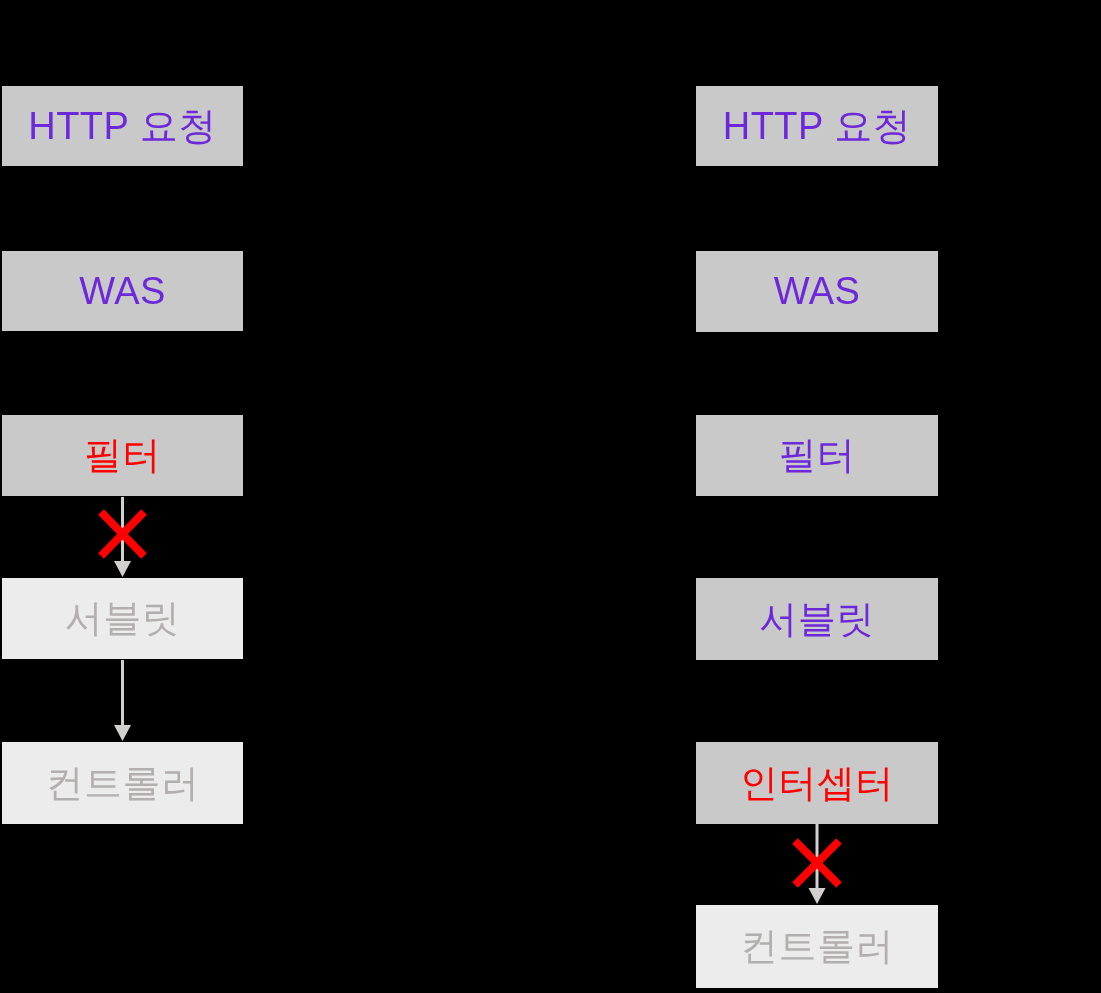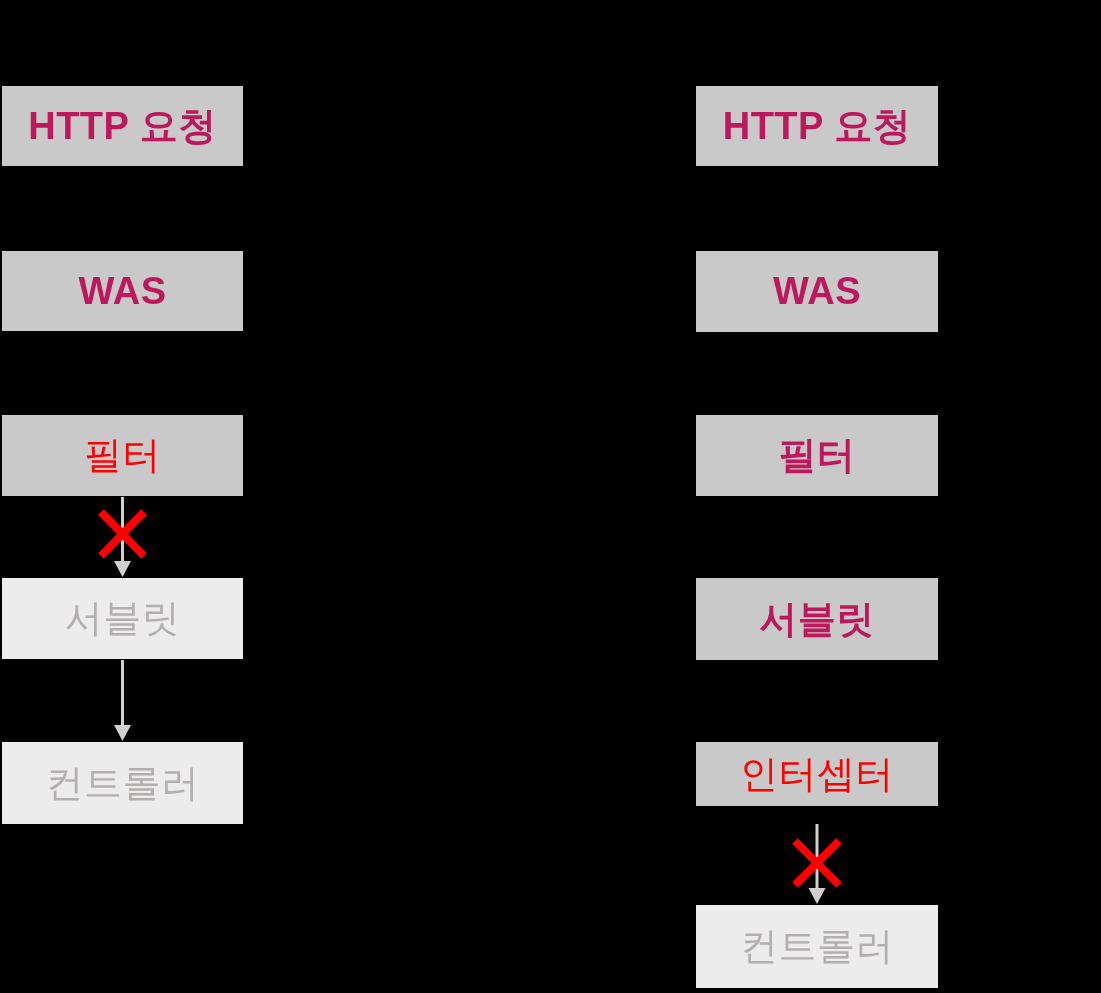--- a/index.html
+++ b/index.html
@@ -19,22 +19,21 @@
     position: absolute;
     display: flex;
     align-items: center;
     justify-content: center;
     font-size: 38px;
     letter-spacing: 0.5px;
     white-space: nowrap;
   }
   .flow-box.active {
     background: #c9c9c9;
-    color: #be185d;
-    font-weight: bold;
+    color: #6d28d9;
   }
   .flow-box.highlight {
     background: #c9c9c9;
     color: #ff0000;
   }
   .flow-box.disabled {
     background: #ececec;
     color: #b3afae;
   }
   .overlay {
@@ -62,21 +61,21 @@
   <div class="flow-box disabled" style="left:2px; top:742px; width:241px; height:82px;">컨트롤러</div>
 
   <div class="flow-box active" style="left:696px; top:86px; width:242px; height:80px;">HTTP 요청</div>
 
   <div class="flow-box active" style="left:696px; top:251px; width:242px; height:81px;">WAS</div>
 
   <div class="flow-box active" style="left:696px; top:415px; width:242px; height:81px;">필터</div>
 
   <div class="flow-box active" style="left:696px; top:578px; width:242px; height:82px;">서블릿</div>
 
-  <div class="flow-box highlight" style="left:696px; top:742px; width:242px; height:64px;">인터셉터</div>
+  <div class="flow-box highlight" style="left:696px; top:742px; width:242px; height:82px;">인터셉터</div>
 
   <div class="flow-box disabled" style="left:696px; top:905px; width:242px; height:83px;">컨트롤러</div>
 
   <svg class="overlay" viewBox="0 0 1101 993">
 
     <g>
       <line x1="122.5" y1="497" x2="122.5" y2="563" stroke-width="3" stroke="#d2d0ce"></line>
       <polygon points="114,561 131,561 122.5,577" fill="#d2d0ce"></polygon>
       <line x1="101" y1="512" x2="144" y2="556" stroke-width="8" stroke="#ff0000"></line>
       <line x1="144" y1="512" x2="101" y2="556" stroke-width="8" stroke="#ff0000"></line>

